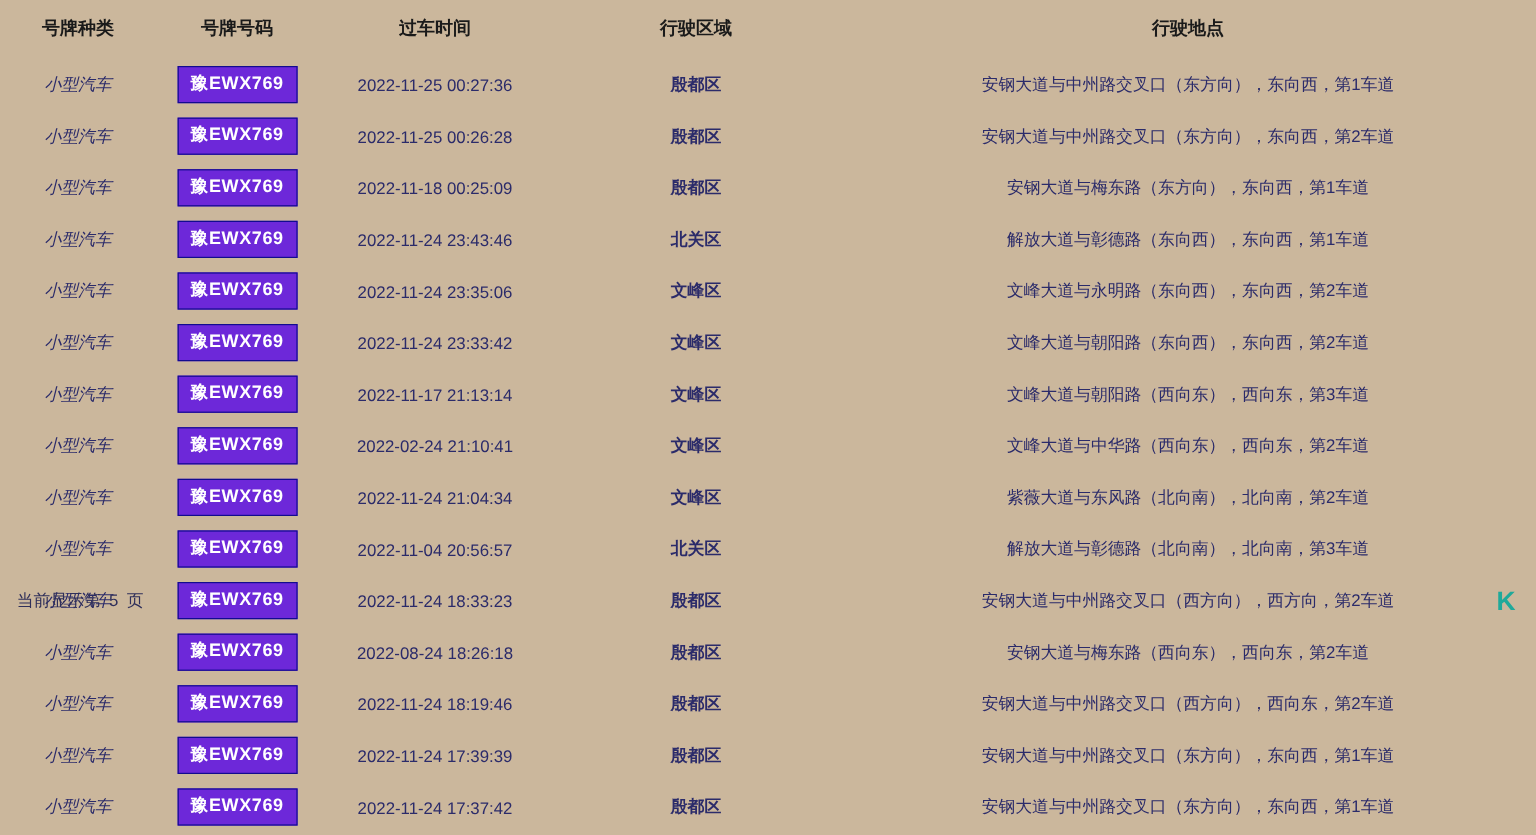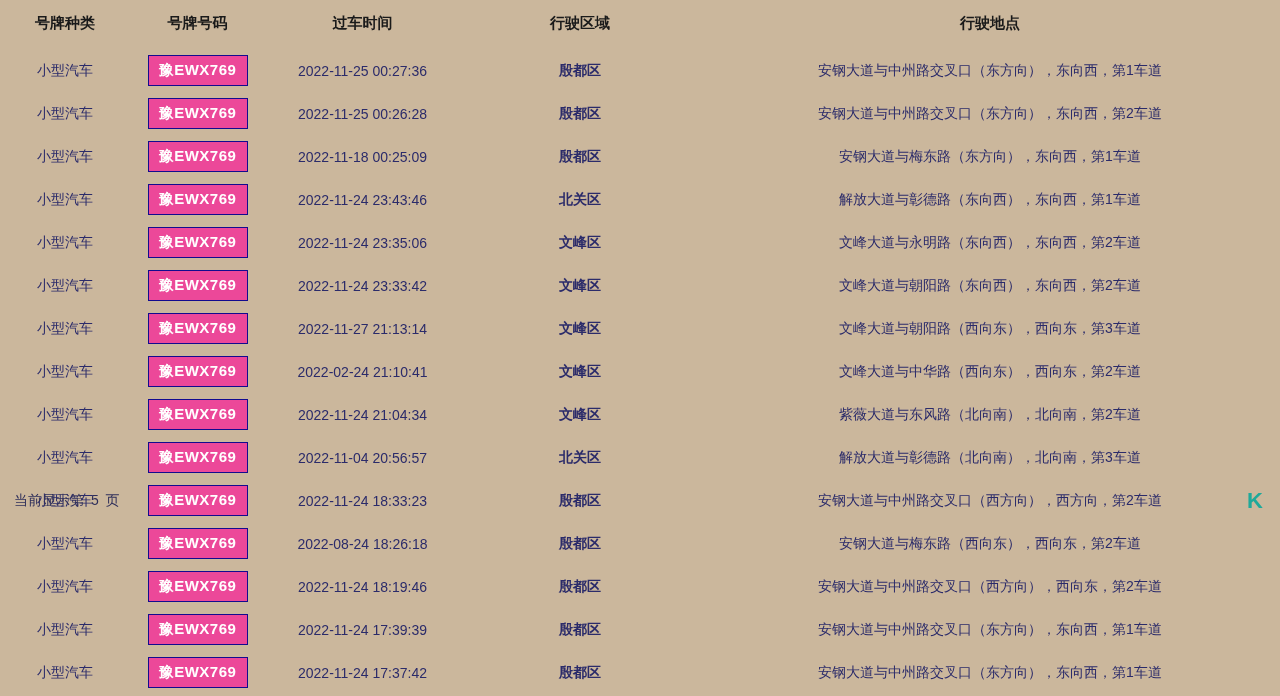--- a/index.html
+++ b/index.html
@@ -44,28 +44,29 @@
   }
   col.c-type { width: 130px; }
   col.c-plate { width: 135px; }
   col.c-time { width: 195px; }
   col.c-area { width: 240px; }
   col.c-place { width: 580px; }
 
   td.type-cell {
     color: #3b3b78;
     text-align: center;
+    font-style: italic;
   }
   td.plate-cell {
     text-align: center;
     padding: 0;
   }
   .plate-badge {
     display: inline-block;
-    background: #ec4899;
+    background: #6d28d9;
     color: #ffffff;
     font-size: 15px;
     font-weight: bold;
     letter-spacing: 0.5px;
     padding: 5px 10px 6px 10px;
     min-width: 100px;
     box-sizing: border-box;
     line-height: 18px;
     border: 1px solid #120b8f;
   }
@@ -168,21 +169,21 @@
       <tr>
         <td class="type-cell">小型汽车</td>
         <td class="plate-cell"><span class="plate-badge">豫EWX769</span></td>
         <td class="time-cell">2022-11-24 23:33:42</td>
         <td class="area-cell">文峰区</td>
         <td class="place-cell">文峰大道与朝阳路（东向西），东向西，第2车道</td>
       </tr>
       <tr>
         <td class="type-cell">小型汽车</td>
         <td class="plate-cell"><span class="plate-badge">豫EWX769</span></td>
-        <td class="time-cell">2022-11-27 21:13:14</td>
+        <td class="time-cell">2022-11-17 21:13:14</td>
         <td class="area-cell">文峰区</td>
         <td class="place-cell">文峰大道与朝阳路（西向东），西向东，第3车道</td>
       </tr>
       <tr>
         <td class="type-cell">小型汽车</td>
         <td class="plate-cell"><span class="plate-badge">豫EWX769</span></td>
         <td class="time-cell">2022-02-24 21:10:41</td>
         <td class="area-cell">文峰区</td>
         <td class="place-cell">文峰大道与中华路（西向东），西向东，第2车道</td>
       </tr>

